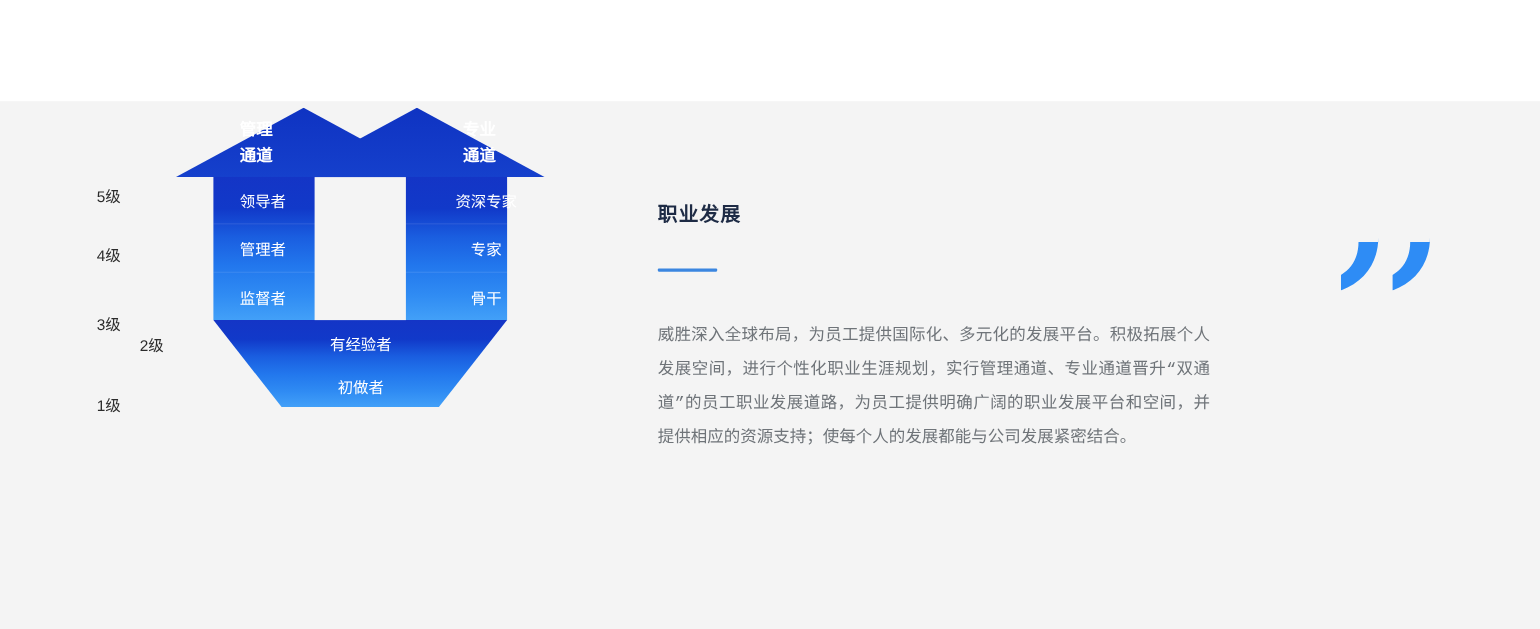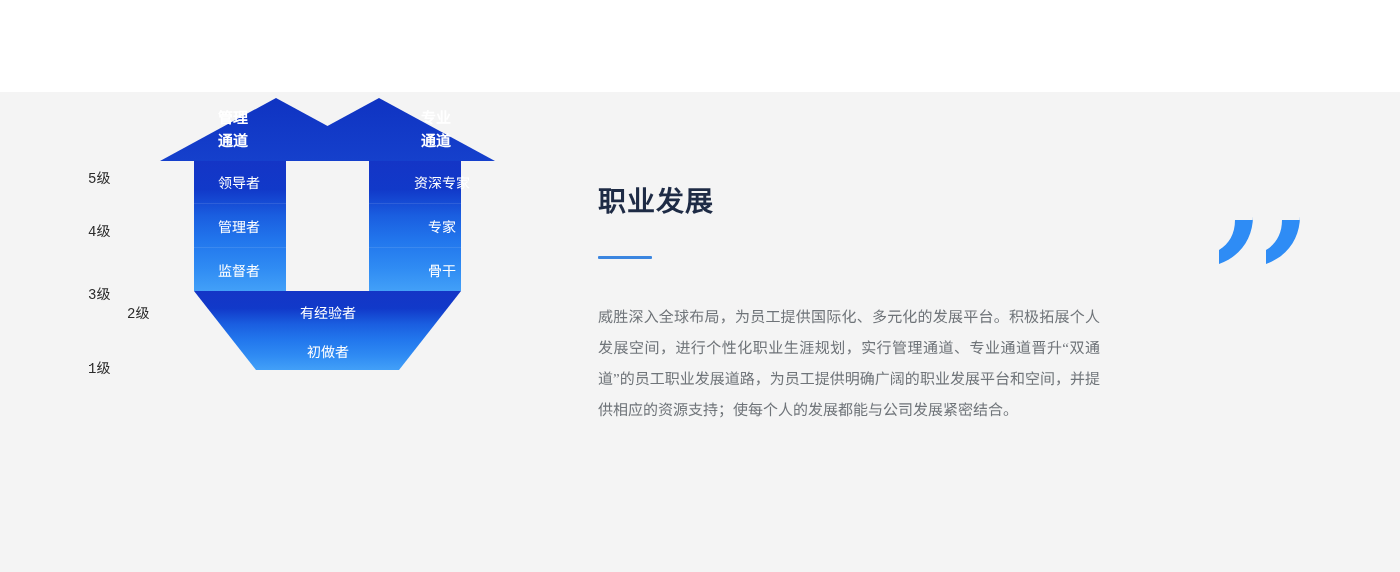--- a/index.html
+++ b/index.html
@@ -57,21 +57,21 @@
     width: 40px;
     height: 290px;
   }
   .level-label {
     position: absolute;
     left: 0;
     width: 40px;
     text-align: left;
     font-size: 14px;
     color: #2b2b2b;
-    font-family: Liberation Mono, monospace;
+    font-family: Liberation Sans, sans-serif;
     line-height: 1;
     white-space: nowrap;
   }
   .level-label.l5 { top: 74px; }
   .level-label.l4 { top: 127px; }
   .level-label.l3 { top: 166px; margin-top: 24px; }
   .level-label.l2 { top: 209px; margin-left: 39px; }
   .level-label.l1 { top: 264px; }
 
   
@@ -106,38 +106,38 @@
   
   .copy {
     position: absolute;
     left: 598px;
     top: 185px;
     width: 505px;
   }
 
   .copy-title {
     font-family: "Liberation Sans", "DejaVu Sans", sans-serif;
-    font-size: 28px;
+    font-size: 18px;
     font-weight: bold;
     color: #1e2b45;
     letter-spacing: 1px;
     line-height: 1.2;
   }
 
   .accent-rule {
     margin-top: 37px;
     width: 54px;
     height: 3px;
     background: #3b86e0;
     border-radius: 1px;
   }
 
   .copy-body {
     margin-top: 43px;
-    font-family: Liberation Serif, serif;
+    font-family: Liberation Mono, monospace;
     font-size: 15px;
     line-height: 31px;
     color: #6f7479;
     text-align: justify;
     width: 502px;
   }
 
   
   .quote-mark {
     position: absolute;

